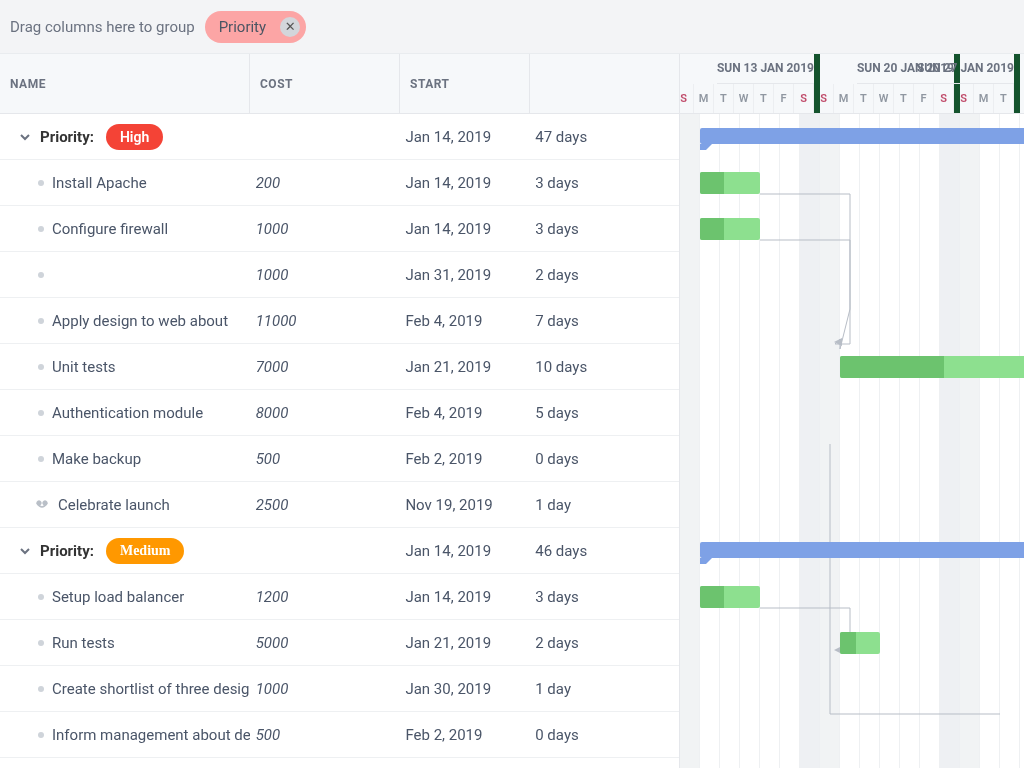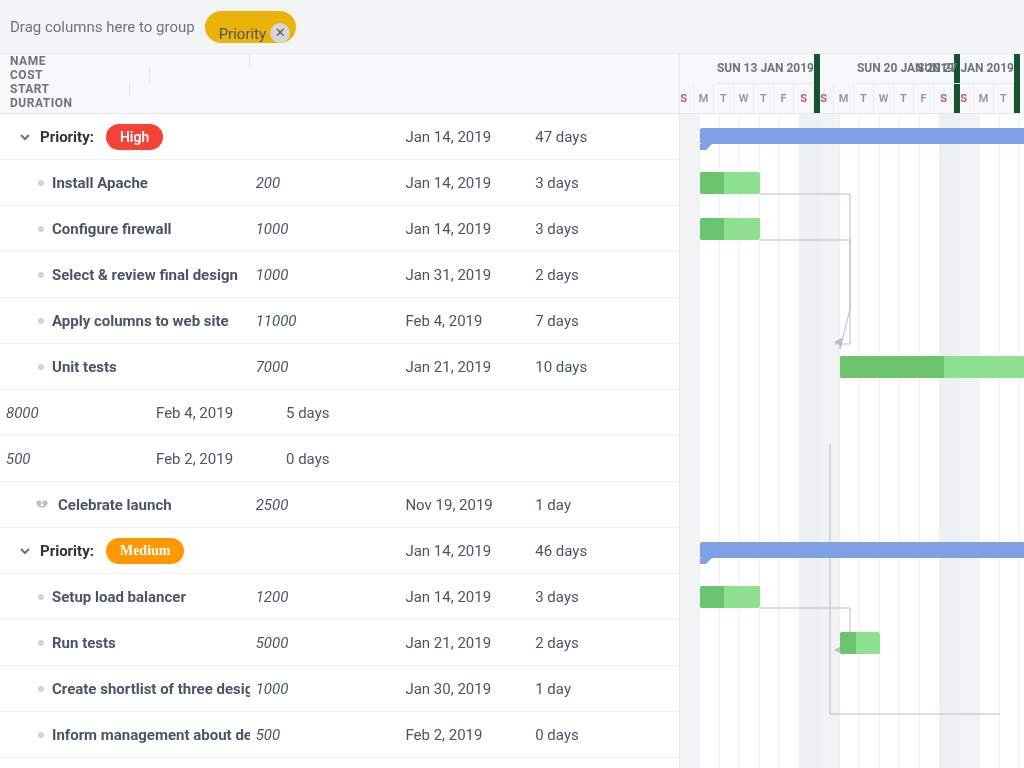--- a/index.html
+++ b/index.html
@@ -1,43 +1,43 @@
 <!DOCTYPE html>
 <html><head>
 <meta charset="utf-8">
 <style>
   * { box-sizing: border-box; margin: 0; padding: 0; }
   html, body { width: 1024px; height: 768px; overflow: hidden; font-family: -apple-system, BlinkMacSystemFont, "Segoe UI", Roboto, sans-serif; color: #4a5568; background: #fff; }
   .app { display: flex; flex-direction: column; width: 1024px; height: 768px; }
   .groupbar { height: 54px; background: #f3f4f6; border-bottom: 1px solid #e9ecef; display: flex; align-items: center; padding: 12px 10px; gap: 10px; }
   .groupbar-hint { color: #6b7280; font-size: 15px; }
-  .grouptag { background: #eab308; border-radius: 16px; height: 32px; display: flex; align-items: flex-end; padding: 0 6px 0 14px; gap: 4px; color: #4b5563; font-size: 15px; }
+  .grouptag { background: #fca5a5; border-radius: 16px; height: 32px; display: flex; align-items: center; padding: 0 6px 0 14px; gap: 14px; color: #4b5563; font-size: 15px; }
   .grouptag .xbtn { width: 20px; height: 20px; border-radius: 50%; background: #d3d6db; display: flex; align-items: center; justify-content: center; font-size: 13px; color: #555; cursor: pointer; line-height: 1; }
   .content { flex: 1; display: flex; overflow: hidden; }
   .left { width: 680px; flex: none; display: flex; flex-direction: column; border-right: 1px solid #e5e7eb; }
-  .colheaders { height: 60px; background: #f6f8fa; display:flex; border-bottom:1px solid #e5e7eb;flex-direction:column; }
+  .colheaders { height: 60px; background: #f6f8fa; display:flex; border-bottom:1px solid #e5e7eb; }
   .colheaders div { display:flex; align-items:center; font-size:12px; font-weight:700; color:#6b7280; letter-spacing:0.5px; border-right:1px solid #e5e7eb; padding-left:10px; }
   .col-name { width:250px; }
   .col-cost { width:150px; }
   .col-start { width:130px; }
   .col-dur  { width:150px; border-right:none !important; }
   .rows { flex:1; overflow:hidden; }
   .row { height:46px; display:flex; align-items:center; border-bottom:1px solid #eef0f2; font-size:15px; color:#4a5568; }
   .row .c-name { width:250px; padding-left:10px; display:flex; align-items:center; gap:8px; white-space:nowrap; overflow:hidden; }
   .row .c-cost { width:150px; padding-left:6px;font-style:italic; }
   .row .c-start{ width:130px; padding-left:6px; }
   .row .c-dur  { width:150px; padding-left:6px; }
   .grouprow .c-name { font-weight:700; color:#333; padding-left:18px;text-align:right; }
   .chev { width:14px; height:14px; display:inline-flex; align-items:center; justify-content:center; cursor:pointer; }
   .chev svg { width:12px; height:12px; stroke:#6b7280; stroke-width:2; fill:none; }
   .badge { display:inline-flex; align-items:center; height:26px; padding:0 14px; border-radius:13px; color:#fff; font-size:14px; font-weight:600; margin-left:4px; }
   .badge-high   { background:#f44336; }
   .badge-medium { background:#ff9800;font-family:Liberation Serif, serif; }
   .bullet { width:6px; height:6px; border-radius:50%; background:#cfd4da; flex:none; margin-left:28px; }
-  .leaf-name { white-space:nowrap; overflow:hidden; text-overflow:clip;font-weight:bold; }
+  .leaf-name { white-space:nowrap; overflow:hidden; text-overflow:clip; }
   .milestone-ico { width:16px; height:16px; flex:none; margin-left:24px; }
   .milestone-ico svg { fill:#b9bfc7; stroke:#b9bfc7; }
 
   .right { flex:1; background:#fff; overflow:hidden; }
   .timeline-head { height:60px; background:#f6f8fa; border-bottom:1px solid #e5e7eb; display:flex; }
   .week { border-right:6px solid #14532d; display:flex; flex-direction:column;align-items:flex-end; }
   .week-title { height:30px; display:flex; align-items:center; justify-content:center; font-size:12px; font-weight:700; color:#6b7280; border-bottom:1px solid #e5e7eb; white-space:nowrap; overflow:hidden; }
   .week-days { height:30px; display:flex; }
   .daycell { width:20px; display:flex; align-items:center; justify-content:center; font-size:11px; font-weight:600; border-right:1px solid #eceef1; color:#9097a1; }
   .daycell.weekend { color:#c04a69; }
@@ -67,21 +67,20 @@
       <span class="xbtn">✕</span>
     </span>
   </div>
 
   <div class="content">
     <div class="left">
       <div class="colheaders">
         <div class="col-name">NAME</div>
         <div class="col-cost">COST</div>
         <div class="col-start">START</div>
-        <div class="col-dur">DURATION</div>
       </div>
       <div class="rows" id="rows">
           <div class="row grouprow">
             <div class="c-name">
               <span class="chev">
                 <svg viewBox="0 0 12 12">
                   <polyline points="2,4 6,8 10,4"></polyline>
                 </svg>
               </span>
               <span>Priority:</span>
@@ -105,50 +104,57 @@
               <span class="bullet"></span>
               <span class="leaf-name">Configure firewall</span>
             </div>
             <div class="c-cost">1000</div>
             <div class="c-start">Jan 14, 2019</div>
             <div class="c-dur">3 days</div>
           </div>
           <div class="row">
             <div class="c-name">
               <span class="bullet"></span>
-              <span class="leaf-name">Select &amp; review final design</span>
             </div>
             <div class="c-cost">1000</div>
             <div class="c-start">Jan 31, 2019</div>
             <div class="c-dur">2 days</div>
           </div>
           <div class="row">
             <div class="c-name">
               <span class="bullet"></span>
-              <span class="leaf-name">Apply columns to web site</span>
+              <span class="leaf-name">Apply design to web about</span>
             </div>
             <div class="c-cost">11000</div>
             <div class="c-start">Feb 4, 2019</div>
             <div class="c-dur">7 days</div>
           </div>
           <div class="row">
             <div class="c-name">
               <span class="bullet"></span>
               <span class="leaf-name">Unit tests</span>
             </div>
             <div class="c-cost">7000</div>
             <div class="c-start">Jan 21, 2019</div>
             <div class="c-dur">10 days</div>
           </div>
           <div class="row">
+            <div class="c-name">
+              <span class="bullet"></span>
+              <span class="leaf-name">Authentication module</span>
+            </div>
             <div class="c-cost">8000</div>
             <div class="c-start">Feb 4, 2019</div>
             <div class="c-dur">5 days</div>
           </div>
           <div class="row">
+            <div class="c-name">
+              <span class="bullet"></span>
+              <span class="leaf-name">Make backup</span>
+            </div>
             <div class="c-cost">500</div>
             <div class="c-start">Feb 2, 2019</div>
             <div class="c-dur">0 days</div>
           </div>
           <div class="row">
             <div class="c-name">
               <span class="milestone-ico"><svg viewBox="0 0 16 16">
                   <circle cx="5" cy="6" r="2.2"></circle>
                   <circle cx="11" cy="6" r="2.2"></circle>
                   <path d="M3 6 Q8 14 13 6" fill="none" stroke-width="1.5"></path>

